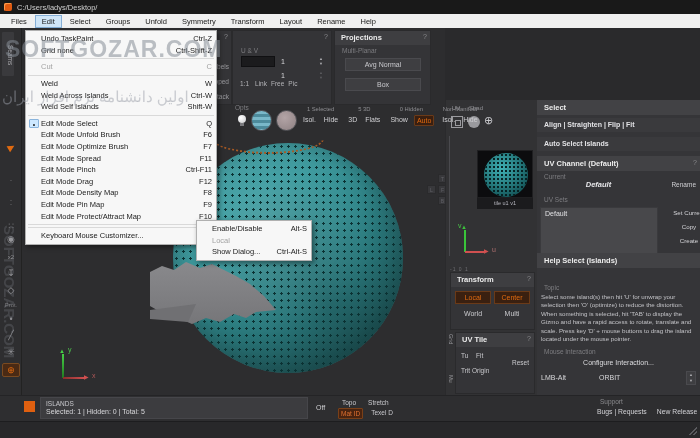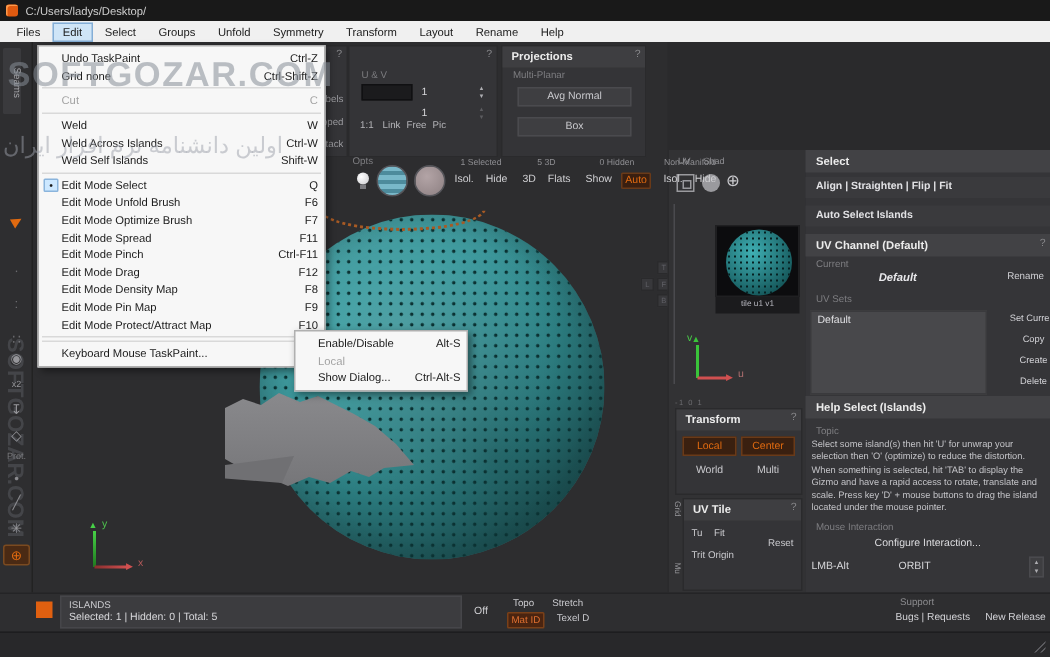--- a/index.html
+++ b/index.html
@@ -398,21 +398,21 @@
     <div class="dim" style="position:absolute;left:7px;top:96px;">UV Sets</div>
     <div id="uvset-list">
         <div class="item">Default</div>
       </div>
     <div id="uvset-btns">
         <div class="btn">Set Current</div>
         <div class="btn">Copy</div>
         <div class="btn">Create</div>
         <div class="btn">Delete</div>
       </div>
-    <div class="rp-head" style="top:164px;">Help Select (Islands)</div>
+    <div class="rp-head" style="top:153px;">Help Select (Islands)</div>
     <div class="dim" style="position:absolute;left:7px;top:184px;">Topic</div>
     <div id="help-body">Select some island(s) then hit 'U' for unwrap your selection then 'O' (optimize) to reduce the distortion. When something is selected, hit 'TAB' to display the Gizmo and have a rapid access to rotate, translate and scale. Press key 'D' + mouse buttons to drag the island located under the mouse pointer.</div>
     <div class="dim" style="position:absolute;left:7px;top:248px;">Mouse Interaction</div>
     <div id="configure-link">Configure Interaction...</div>
     <div id="binding-row">
       <span>LMB-Alt</span>
       <span style="position:absolute;left:58px;">ORBIT</span>
       <span id="binding-spin">▲<br>▼</span>
     </div>
   </div>
@@ -520,21 +520,21 @@
         </div>
         <div class="mi">
           <span class="gut"></span>
           <span class="lbl">Edit Mode Protect/Attract Map</span>
           <span class="sc">F10</span>
         </div>
         <div class="msep"></div>
         <div class="msep"></div>
         <div class="mi">
           <span class="gut"></span>
-          <span class="lbl">Keyboard Mouse TaskPaint...</span>
+          <span class="lbl">Keyboard Mouse Customizer...</span>
           <span class="sc"></span>
         </div>
       </div>
   </div>
 
   <div id="submenu" class="abs menu z5">
     <div id="submenu-items">
         <div class="mi">
           <span class="gut"></span>
           <span class="lbl">Enable/Disable</span>

